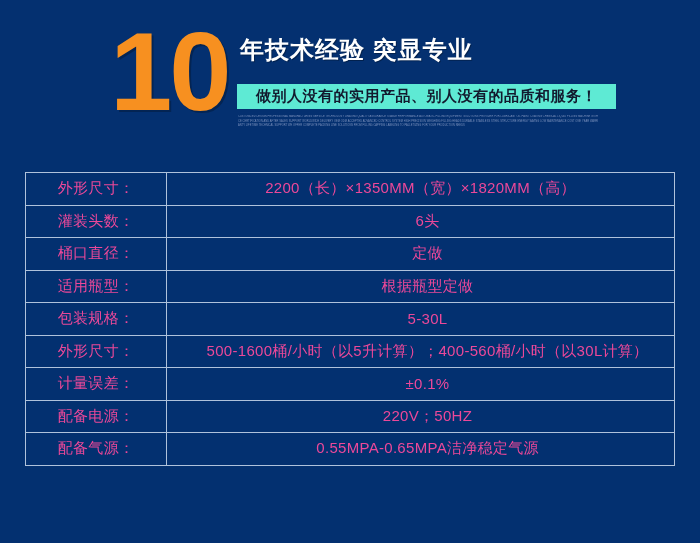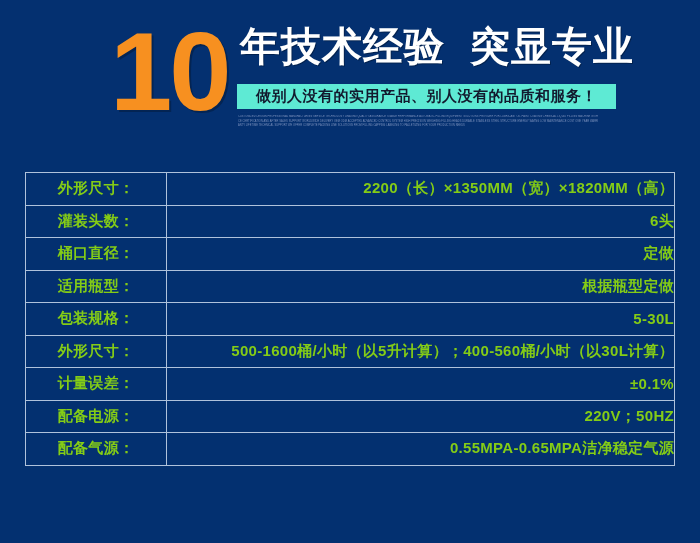--- a/index.html
+++ b/index.html
@@ -41,28 +41,27 @@
     font-weight: 700;
     color: #F79020;
     letter-spacing: -3px;
     font-family: "Liberation Sans", "DejaVu Sans", sans-serif;
     text-shadow: 2px 2px 0 rgba(0,0,0,0.25);
   }
   .headline {
     position: absolute;
     left: 130px;
     top: 12px;
-    font-size: 40px;
+    font-size: 24px;
     line-height: 40px;
     font-weight: 700;
     color: #FFFFFF;
     letter-spacing: 1px;
     white-space: nowrap;
     text-shadow: 1px 1px 0 rgba(0,0,0,0.3);
-    font-family: Liberation Mono, monospace;
   }
   .subbar {
     position: absolute;
     left: 127px;
     top: 66px;
     width: 379px;
     height: 25px;
     background: #5eead4;
     display: flex;
     align-items: center;
@@ -101,37 +100,38 @@
     width: 650px;
     border-collapse: collapse;
     border: 1px solid #AFC2DC;
     table-layout: fixed;
   }
   .spec-table tr {
     height: 32.5px;
   }
   .spec-table td {
     border: 1px solid #AFC2DC;
-    color: #84cc16;
+    color: #ec4899;
     font-size: 15px;
-    font-weight: 700;
+    font-weight: 400;
     padding: 0 0 0 14px;
     letter-spacing: 0.3px;
     white-space: nowrap;
     overflow: hidden;
   }
   .spec-table td.label {
     width: 140px;
     text-align: center;
     padding: 0;
   }
   .spec-table td.value {
-    text-align: right;
+    text-align: center;
   }
   .spec-table td.value.center {
+    text-align: center;
     padding: 0;
   }
 </style>
 </head>
 <body>
 
 <div class="header">
   <div class="header-inner">
     <div class="big-number">10</div>
     <div class="headline">年技术经验 突显专业</div>

